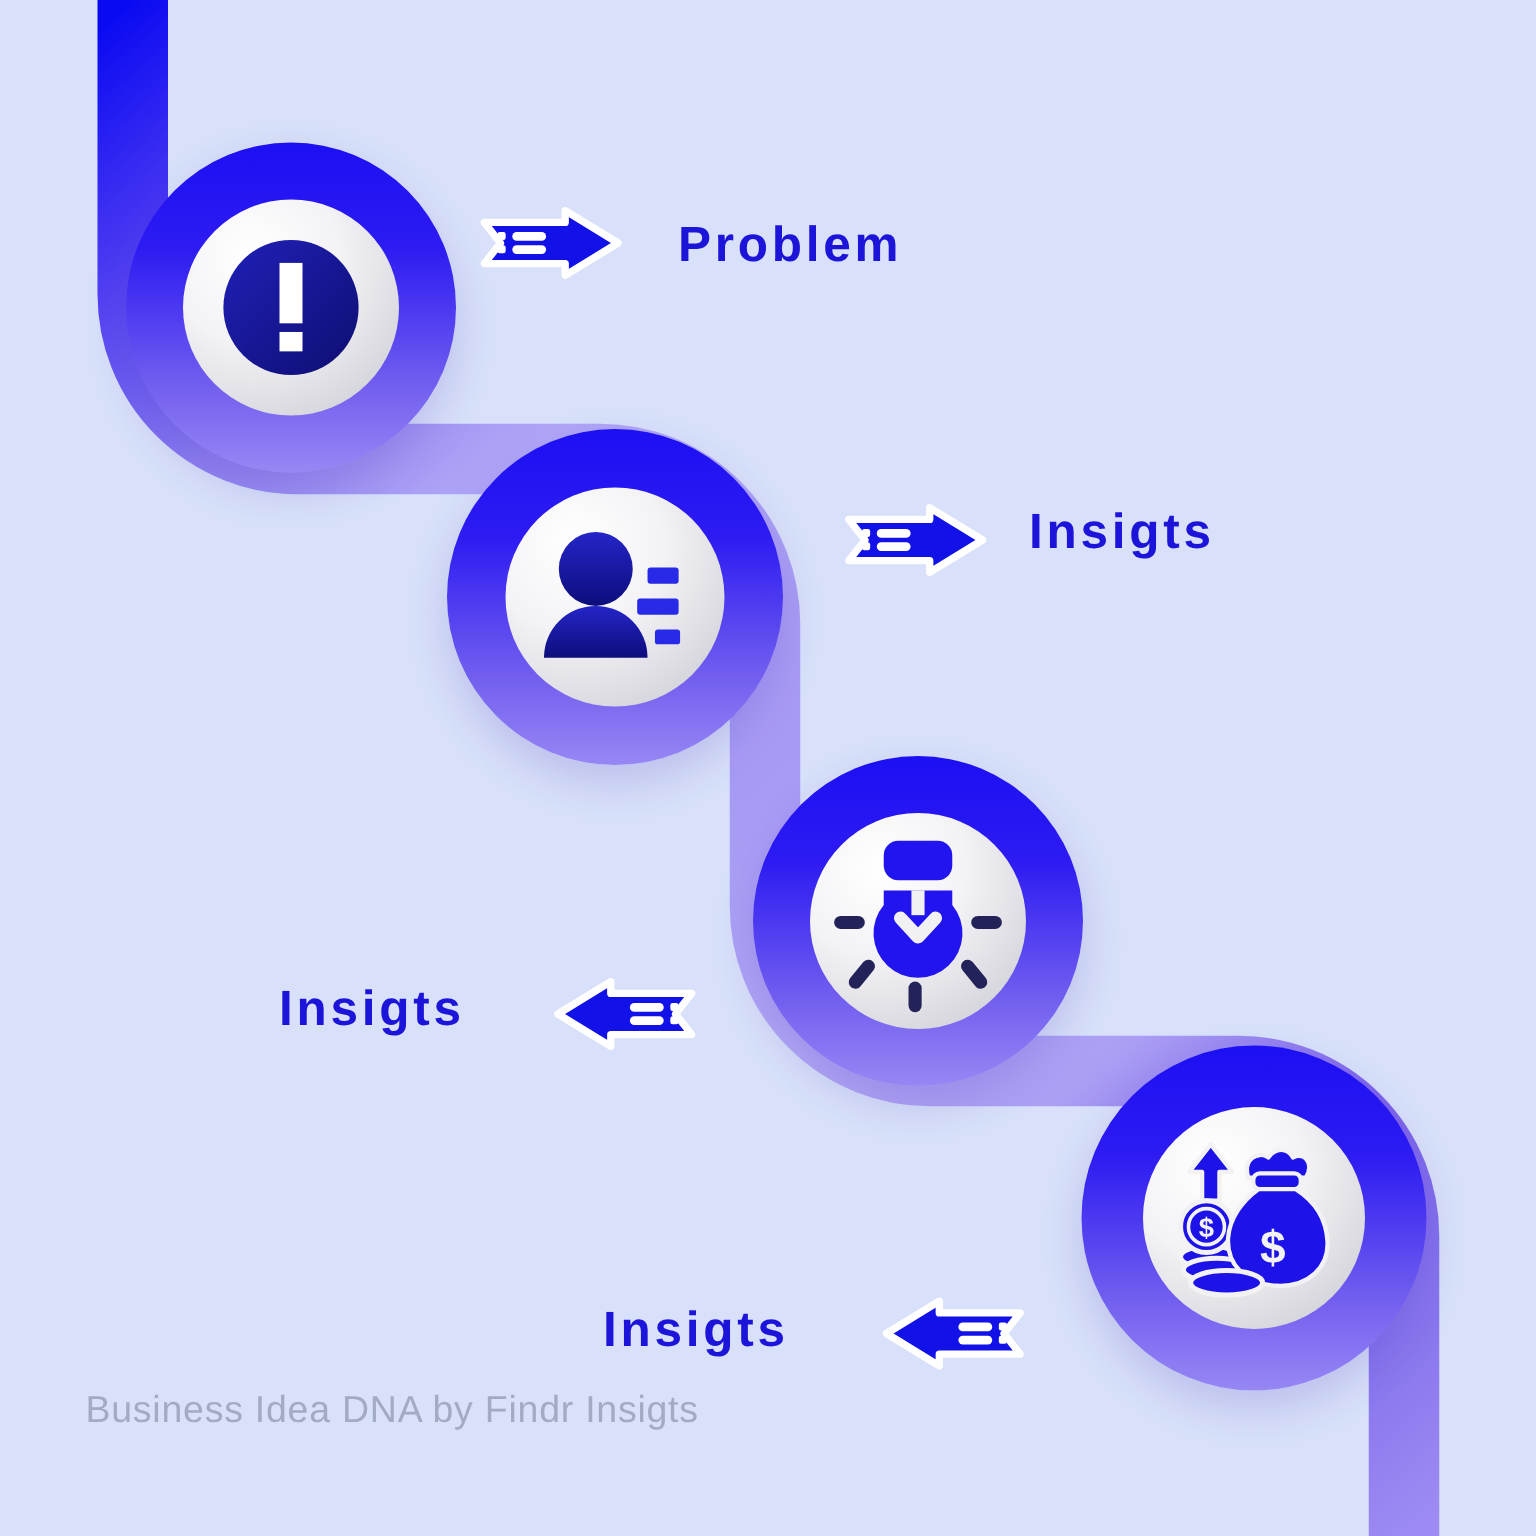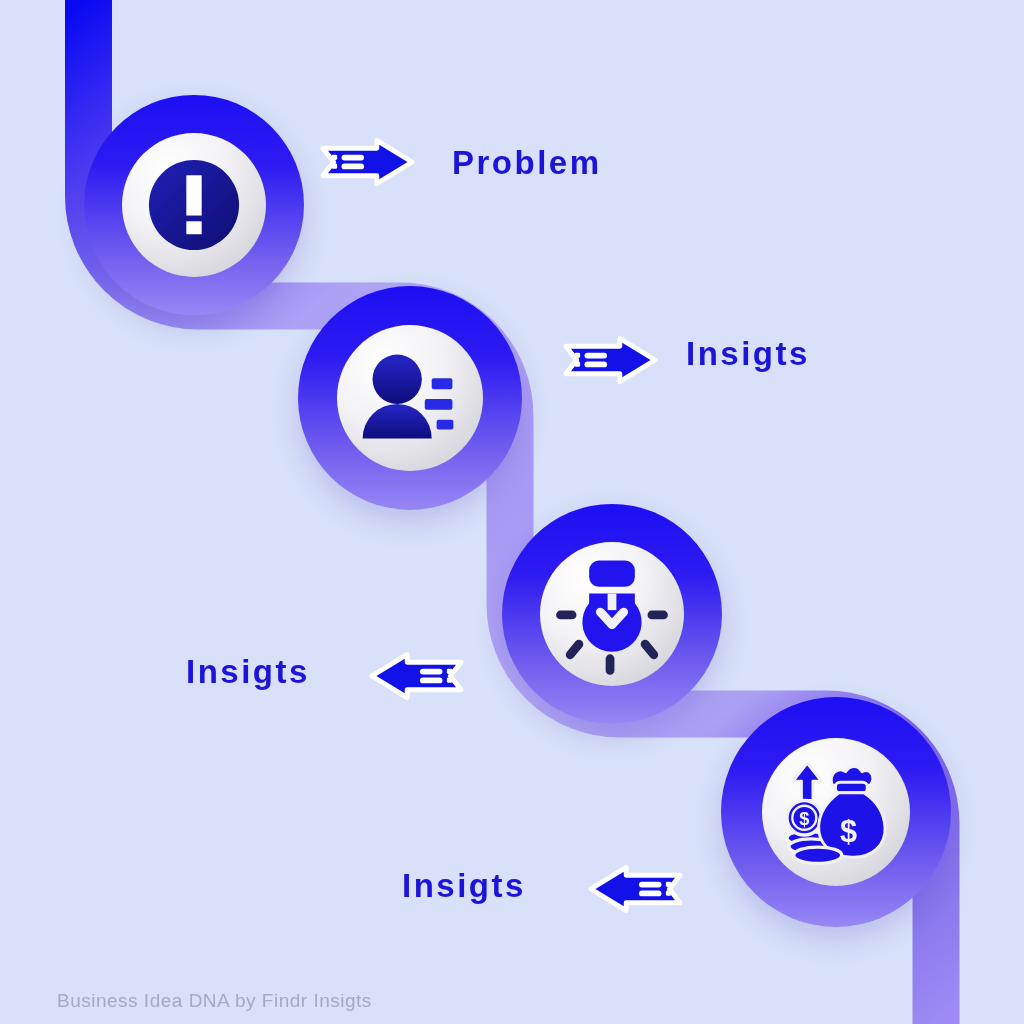--- a/index.html
+++ b/index.html
@@ -28,22 +28,22 @@
     font-weight:700;
     font-size:33px;
     letter-spacing:2.5px;
     color:#1c15d9;
     white-space:nowrap;
     line-height:40px;
   }
   .arrow-badge{position:absolute;}
   .footer{
     position:absolute;
-    left:57px;top:990px;
-    font-size:19px;
+    left:57px;top:926px;
+    font-size:25px;
     letter-spacing:0.5px;
     color:#a3abc4;
     white-space:nowrap;
   }
 </style>
 </head>
 <body>
 
 <div class="stage">
 

